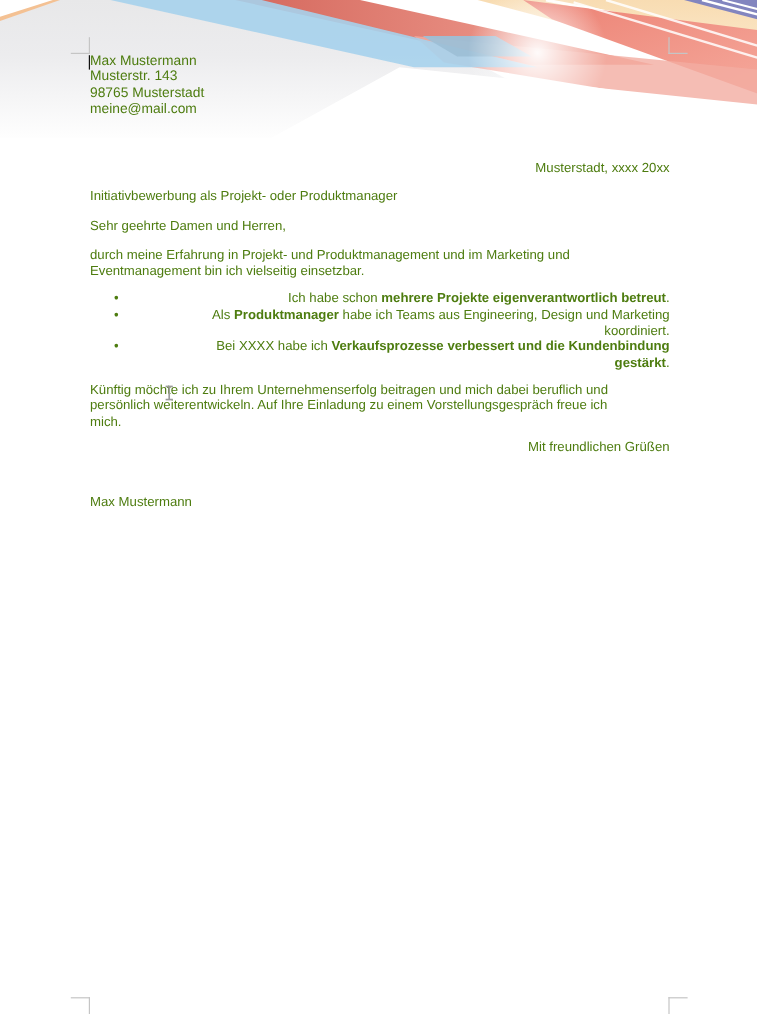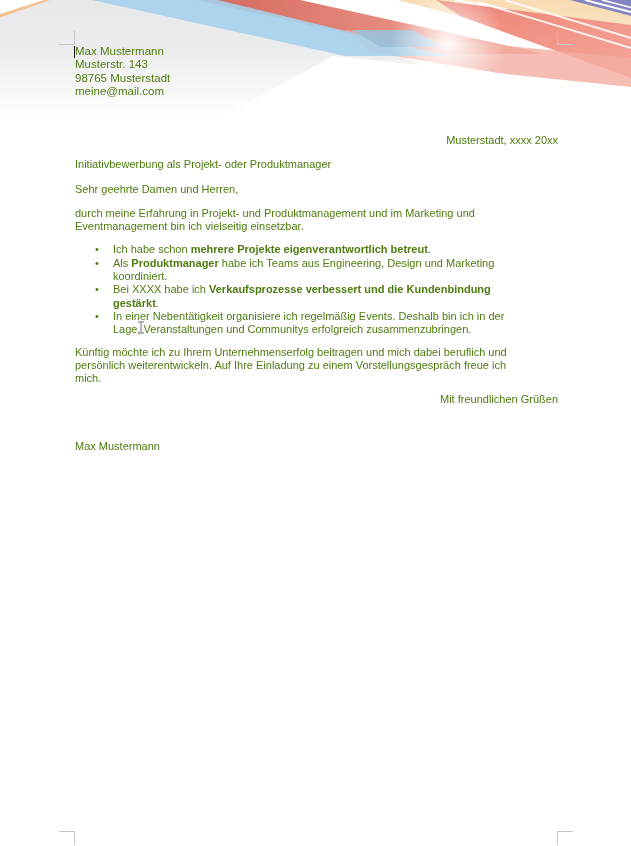--- a/index.html
+++ b/index.html
@@ -26,21 +26,21 @@
   .content > div, .content p { margin:0; }
   .date-line { text-align:right; }
   .subject   { margin-top:11px !important; }
   .salutation{ margin-top:11px !important; }
   .para      { white-space:pre-line; }
   .intro     { margin-top:11px !important; }
   ul.bullets {
     list-style:none; margin:10px 0 0 0; padding:0;
   }
   ul.bullets li {
-    position:relative; padding-left:38px; white-space:pre-line;
+    position:relative; padding-left:38px; white-space:pre-line;text-align:right;
   }
   ul.bullets li::before {
     content:"\2022";
     position:absolute; left:20px; top:0;
   }
   .closing-para { margin-top:9px !important; }
   .closing      { margin-top:8px !important;text-align:right; }
   .signature    { margin-top:33px !important; }
   b, .seg-b { font-weight:bold; }
 
@@ -120,22 +120,20 @@
     <div class="subject">Initiativbewerbung als Projekt- oder Produktmanager</div>
     <div class="salutation">Sehr geehrte Damen und Herren,</div>
     <div class="para intro">durch meine Erfahrung in Projekt- und Produktmanagement und im Marketing und
 Eventmanagement bin ich vielseitig einsetzbar.</div>
     <ul class="bullets">
         <li><span>Ich habe schon </span><span class="seg-b">mehrere Projekte eigenverantwortlich betreut</span><span>.</span></li>
         <li><span>Als </span><span class="seg-b">Produktmanager</span><span> habe ich Teams aus Engineering, Design und Marketing
 koordiniert.</span></li>
         <li><span>Bei XXXX habe ich </span><span class="seg-b">Verkaufsprozesse verbessert und die Kundenbindung
 gestärkt</span><span>.</span></li>
-        <li><span>In einer Nebentätigkeit organisiere ich regelmäßig Events. Deshalb bin ich in der
-Lage, Veranstaltungen und Communitys erfolgreich zusammenzubringen.</span></li>
       </ul>
     <div class="para closing-para">Künftig möchte ich zu Ihrem Unternehmenserfolg beitragen und mich dabei beruflich und
 persönlich weiterentwickeln. Auf Ihre Einladung zu einem Vorstellungsgespräch freue ich
 mich.</div>
     <div class="closing">Mit freundlichen Grüßen</div>
     <div class="signature">Max Mustermann</div>
   </div>
 
   <svg class="ibeam" viewBox="0 0 8 13" aria-hidden="true">
     <path d="M1 1 H7 M4 1 V12 M1 12 H7" stroke="#9b9b9b" stroke-width="1.4" fill="none"></path>

